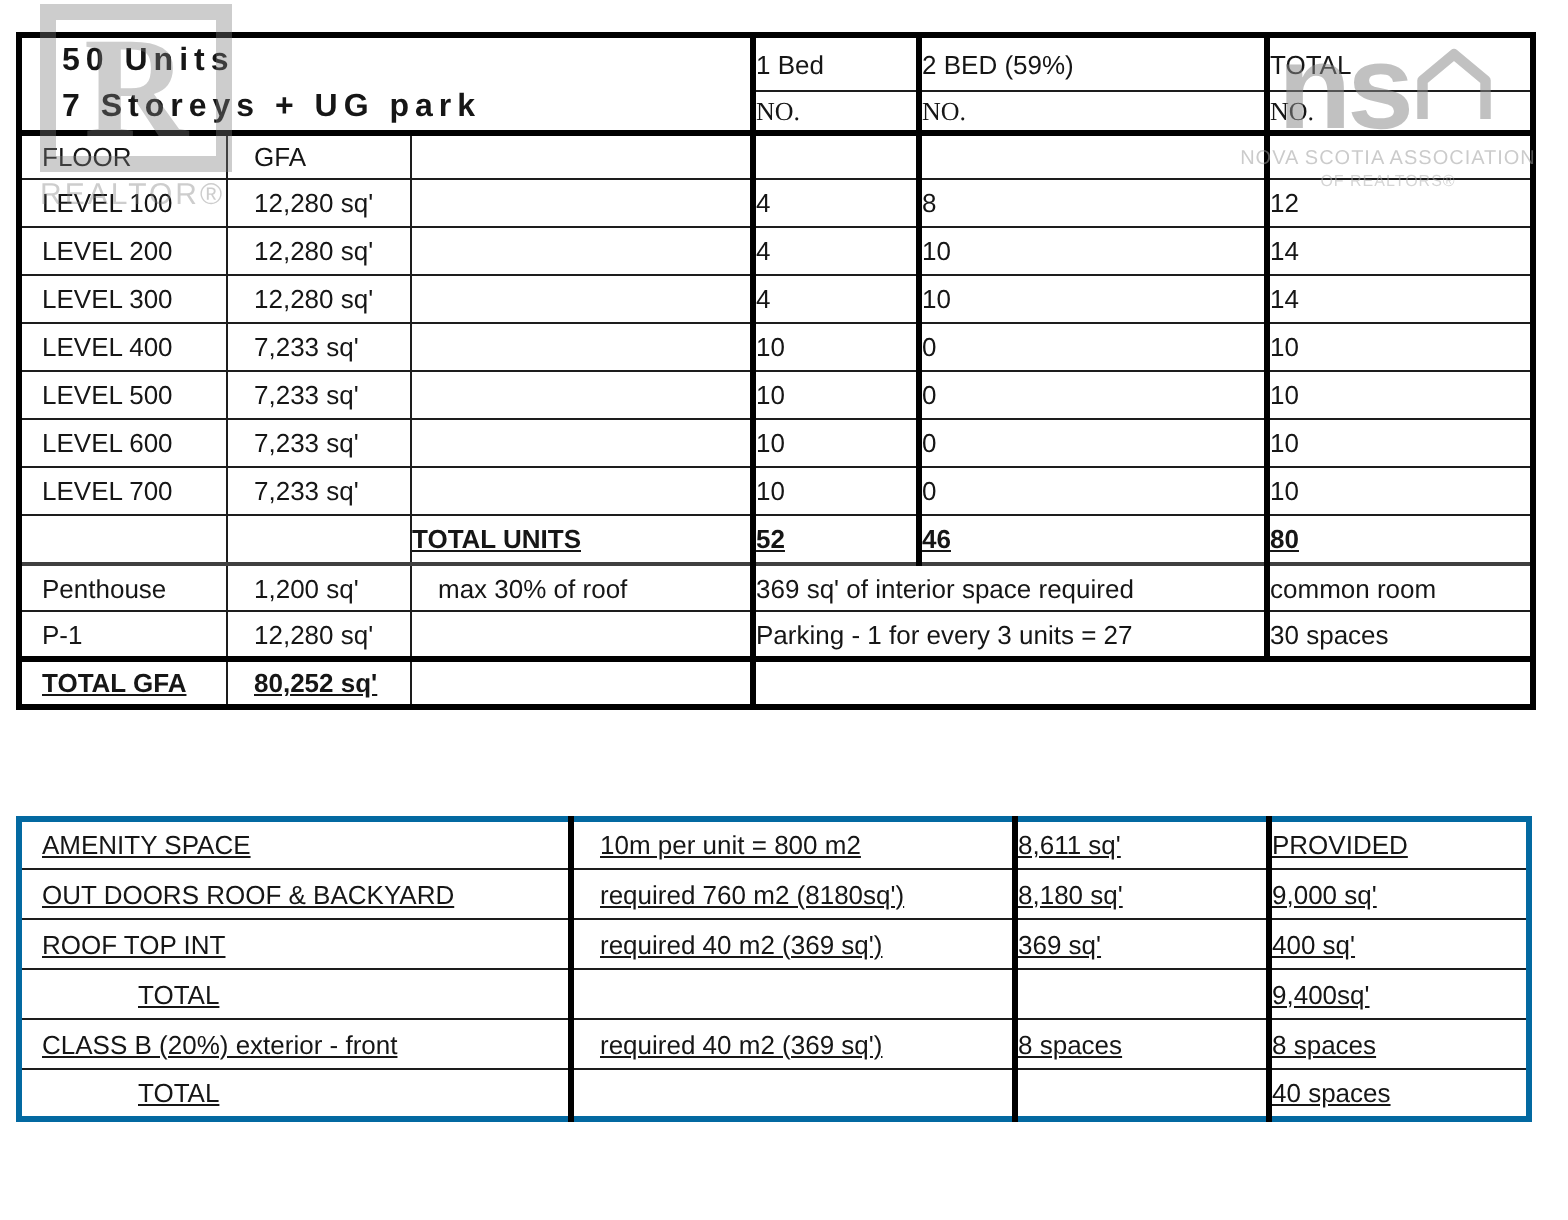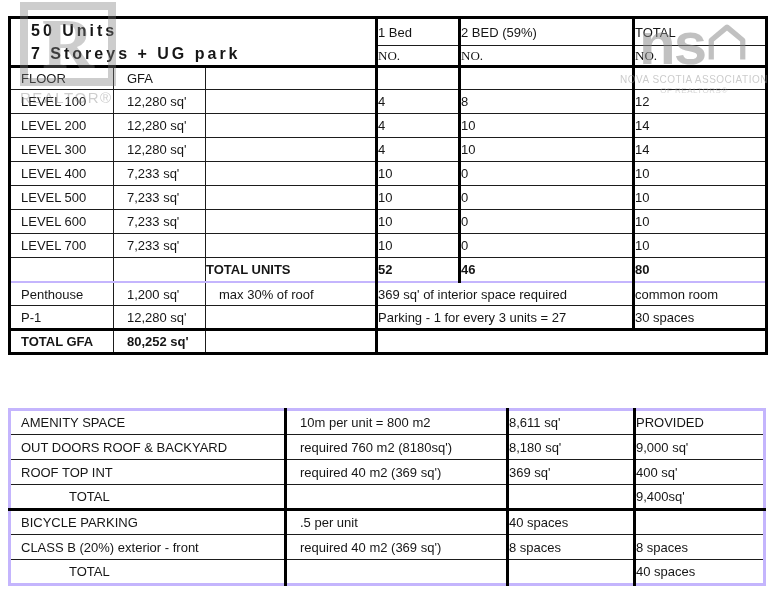--- a/index.html
+++ b/index.html
@@ -24,31 +24,31 @@
   }
 
   
   .t1 { top:16px; width:757px; border:3px solid #000; }
   .t1 tr { height:24px; }
   .t1 tr.hdr1 { height:27px; }
   .t1 tr.hdr2 { height:20px;font-family:Liberation Serif, serif; }
   .t1 tr.hdr3 { height:23px; }
 
   
-  .t2 { top:408px; width:755px; border:3px solid #c4b5fd; }
+  .t2 { top:408px; width:755px; border:3px solid #0369a1;text-decoration:underline; }
   .t2 tr { height:25px; }
 
   .c  { }
-  .b  { font-weight:bold; }
+  .b  { font-weight:bold;text-decoration:underline; }
   .pl  { padding-left:10px; }
   .pl2 { padding-left:13px; }
   .ind { padding-left:58px; }
   .tL { border-left:3px solid #000; }
   .tT { border-top:3px solid #000; }
-  .tT2{ border-top:2px solid #c4b5fd; }
+  .tT2{ border-top:2px solid #404040; }
   .tB { border-bottom:3px solid #000; }
 
   .title-cell { padding-left:20px; }
   .title-line {
     font-weight:bold;
     font-size:16px;
     letter-spacing:3px;
     line-height:1.45;
   }
 
@@ -225,26 +225,20 @@
     <td class="c tL">369 sq'</td>
     <td class="c tL">400 sq'</td>
   </tr>
   <tr>
     <td class="ind">TOTAL</td>
     <td class="pl2 tL"></td>
     <td class="c tL"></td>
     <td class="c tL">9,400sq'</td>
   </tr>
   <tr>
-    <td class="pl tT">BICYCLE PARKING</td>
-    <td class="pl2 tL tT">.5 per unit</td>
-    <td class="c tL tT">40 spaces</td>
-    <td class="c tL tT"></td>
-  </tr>
-  <tr>
     <td class="pl">CLASS B  (20%)  exterior - front</td>
     <td class="pl2 tL">required 40 m2 (369 sq')</td>
     <td class="c tL">8 spaces</td>
     <td class="c tL">8 spaces</td>
   </tr>
   <tr>
     <td class="ind">TOTAL</td>
     <td class="pl2 tL"></td>
     <td class="c tL"></td>
     <td class="c tL">40 spaces</td>

